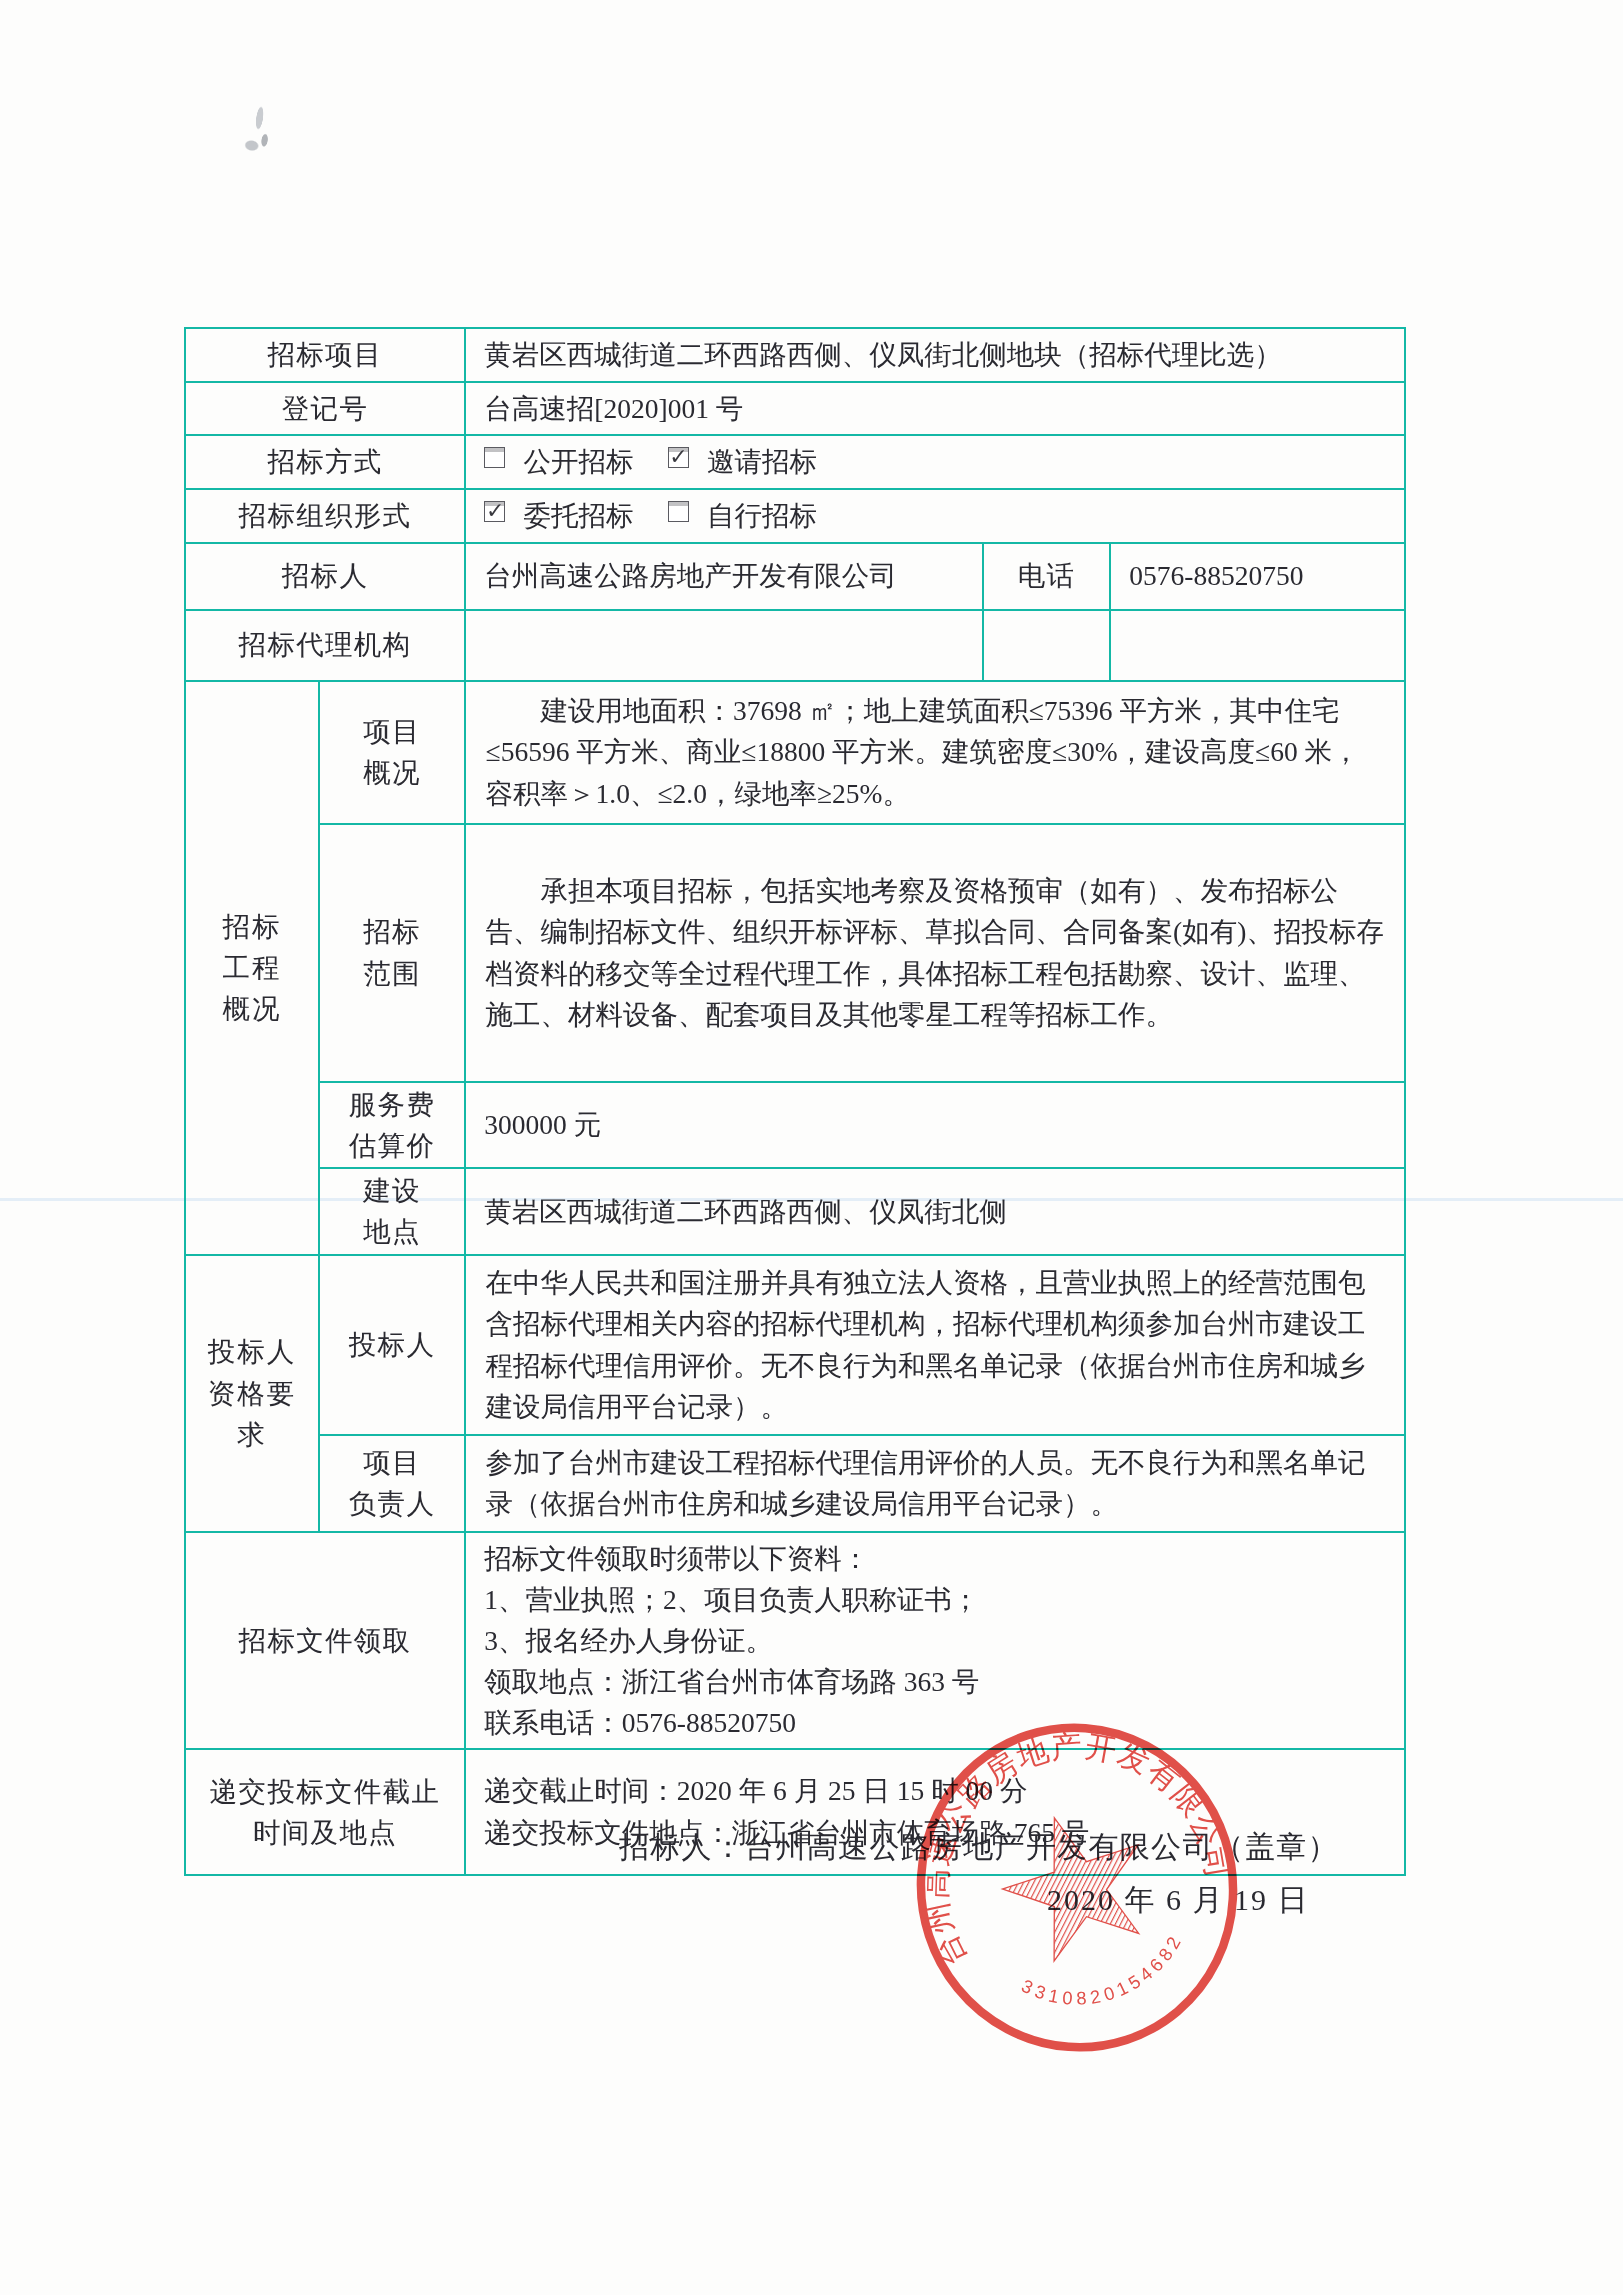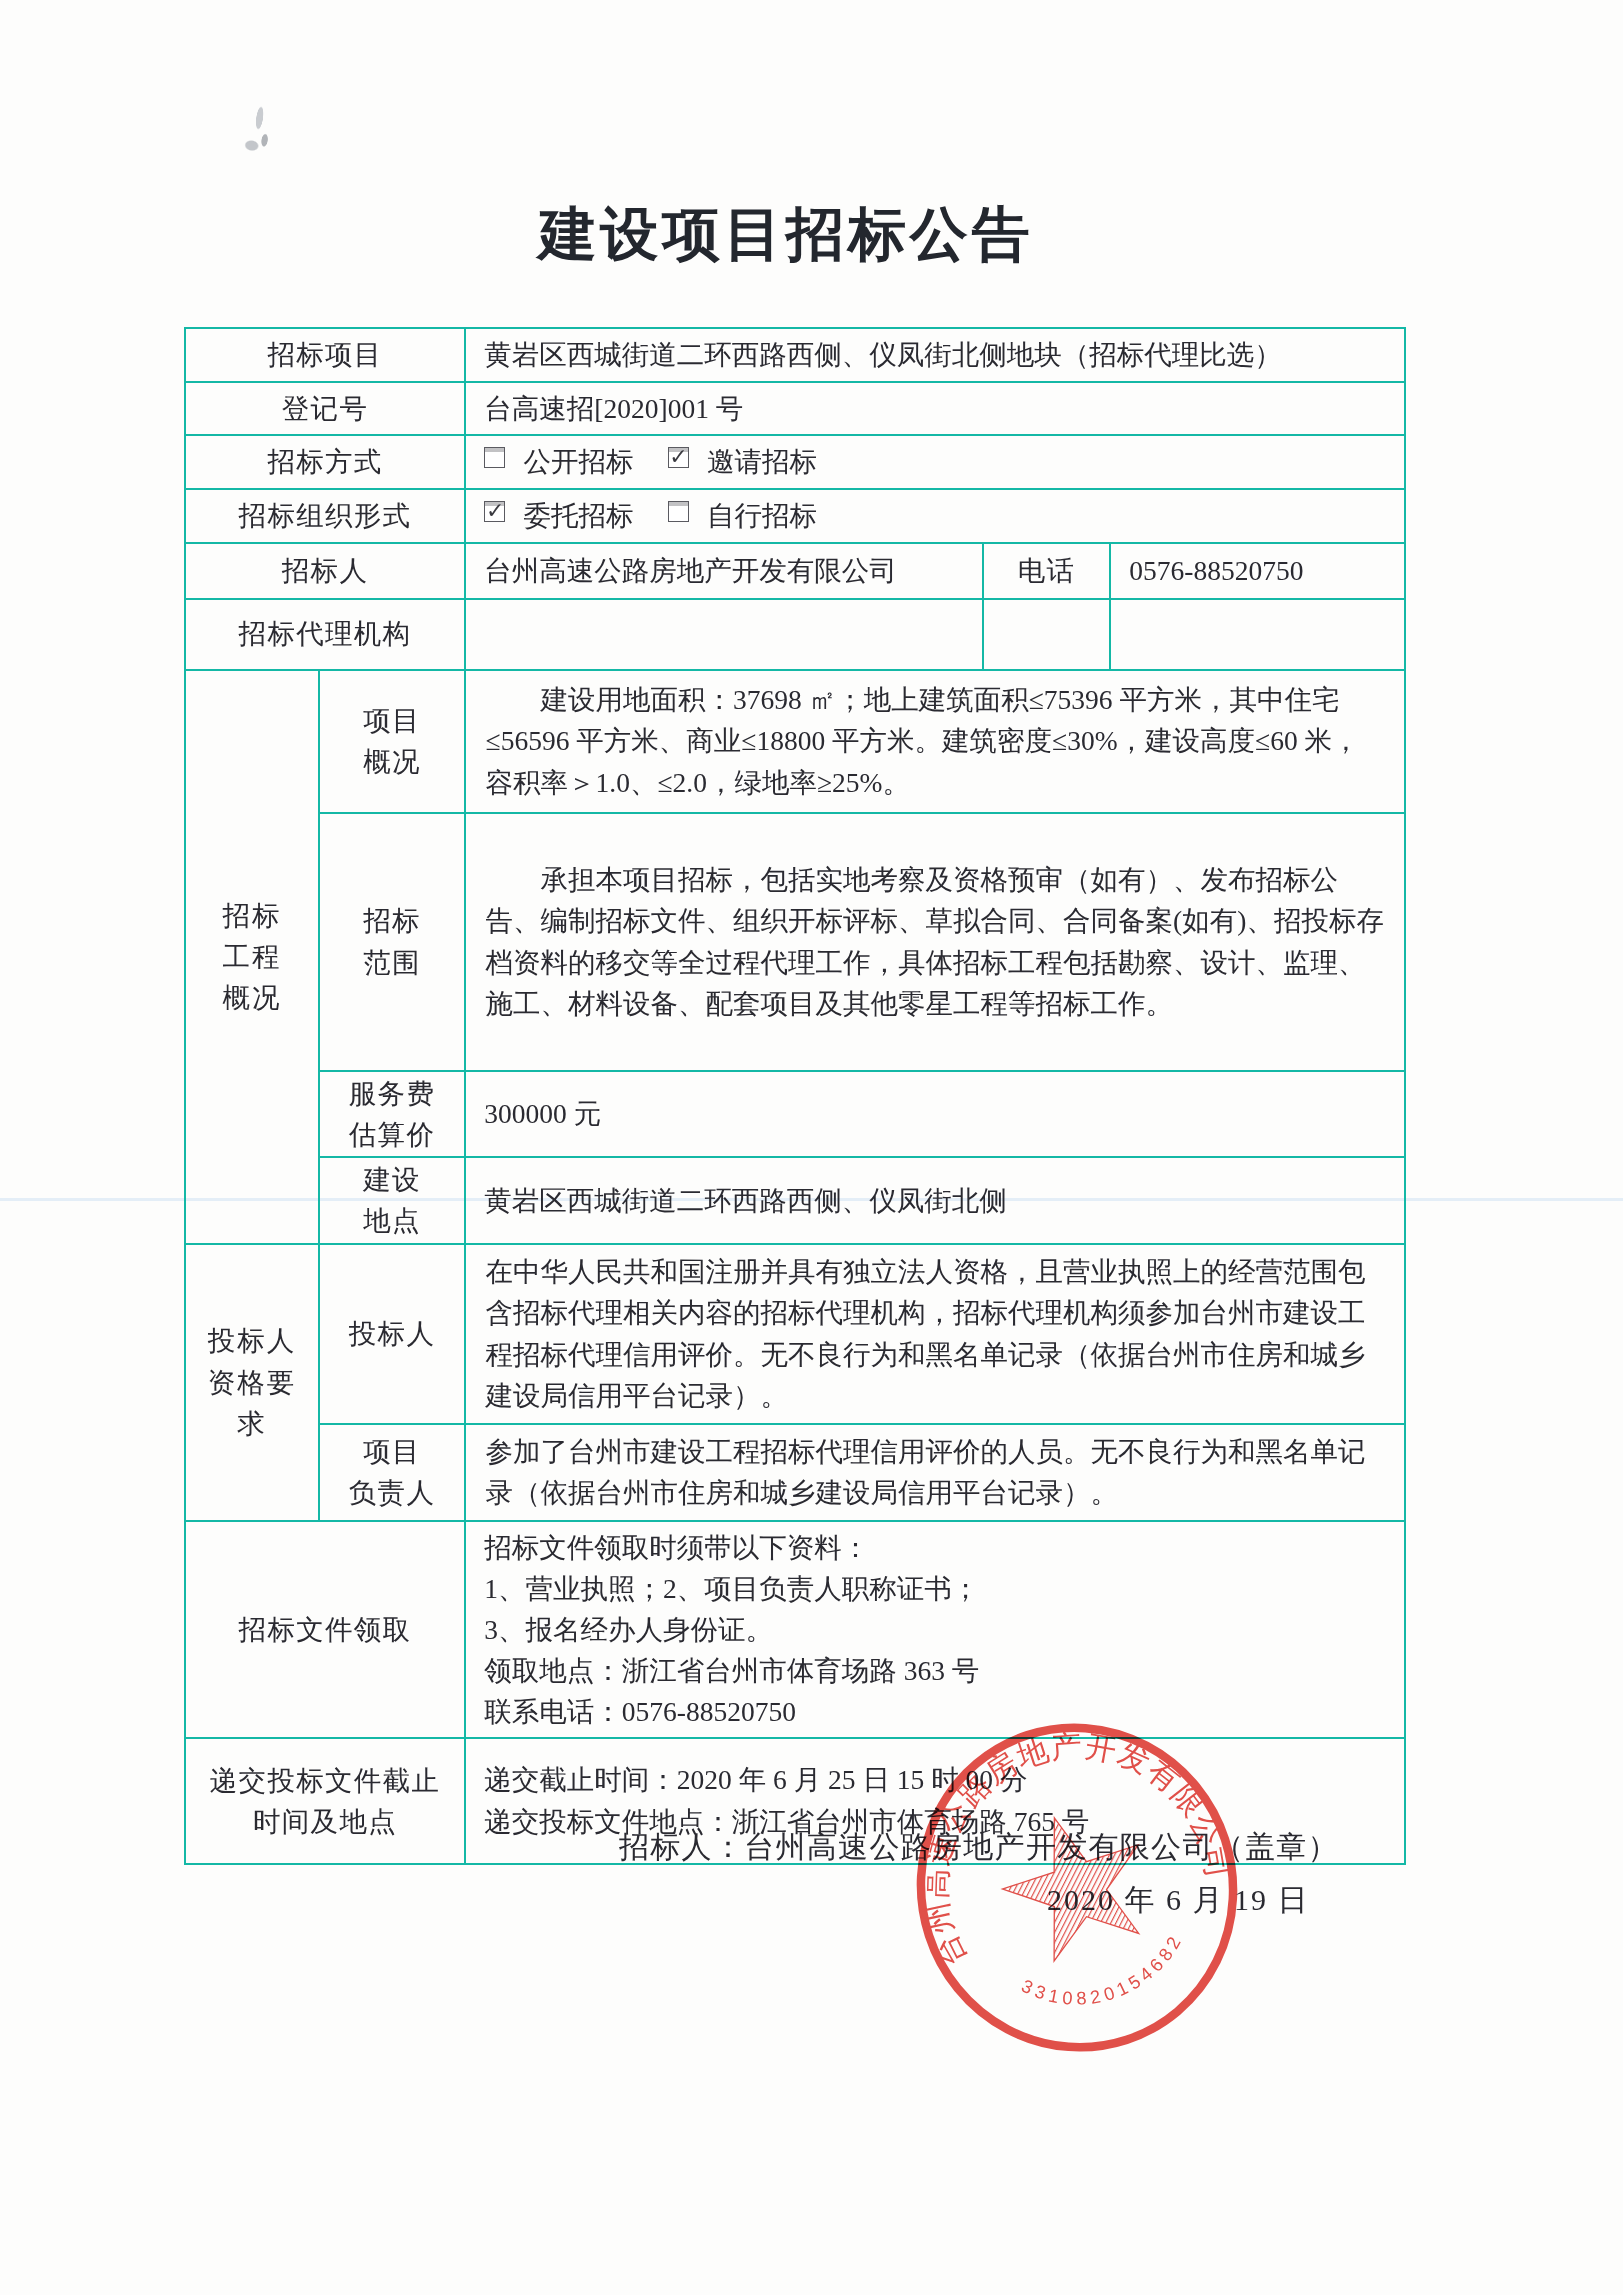--- a/index.html
+++ b/index.html
@@ -34,21 +34,21 @@
   td.lab{ text-align:center; font-size:29.5px; letter-spacing:1.3px; white-space:pre-line; line-height:1.55;}
   td.vlab{ text-align:center; font-size:29.5px; letter-spacing:2px; white-space:pre-line; line-height:2.0;}
   td.stack{ text-align:center; font-size:29.5px; letter-spacing:1.3px; white-space:pre-line; line-height:1.75;}
   td.val{ text-align:left; padding:5.2px 18.3px; }
   td.par{ padding:6.5px 19.6px; }
   .indent{ text-indent:2em;border-radius:23px; }
   .lh73{ line-height:48px; } .lh79{ line-height:52px; } .lh64{ line-height:42px; }
   .lh60{ line-height:39px; } .lh63{ line-height:41px; }
 
   tr.r1{height:48px} tr.r2{height:51px} tr.r3{height:47px} tr.r4{height:48px}
-  tr.r5{height:56px} tr.r6{height:71px} tr.r7{height:143px} tr.r8{height:258px}
+  tr.r5{height:67px} tr.r6{height:71px} tr.r7{height:143px} tr.r8{height:258px}
   tr.r9{height:79px} tr.r10{height:85px} tr.r11{height:167px} tr.r12{height:83px}
   tr.r13{height:209px} tr.r14{height:126px}
 
   .chkrow{ display:flex; align-items:center; gap:0; }
   .chkbox{
     display:inline-block; width:21px; height:21px; box-sizing:border-box;
     border:1.3px solid #5a5a60; background:#fff; position:relative;
     box-shadow:inset 0 3.9px 0 rgba(120,120,125,.45); margin-top:-9.2px;
   }
   .chkbox .tick{
@@ -64,21 +64,20 @@
     mix-blend-mode:multiply; opacity:.93; pointer-events:none;}
 </style>
 </head>
 <body>
 
 <div id="page">
 
   <div class="smudge"></div>
   <div class="scanline"></div>
 
-  <div class="doc-title">建设项目招标公告</div>
 
   <table class="tender">
     <colgroup>
         <col style="width:134px">
         <col style="width:146px">
         <col style="width:518px">
         <col style="width:127px">
         <col style="width:295px">
       </colgroup>
 

